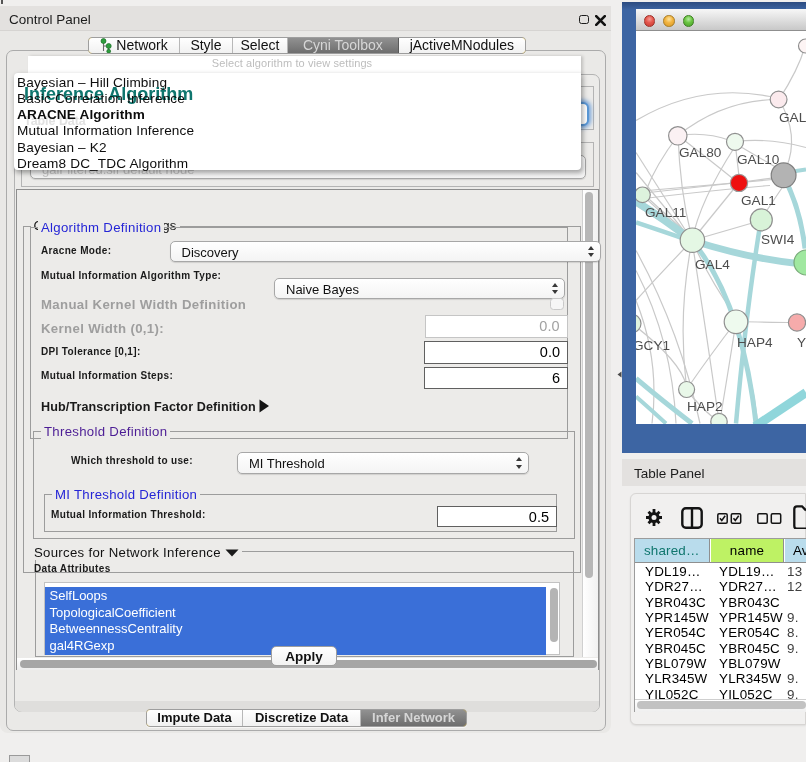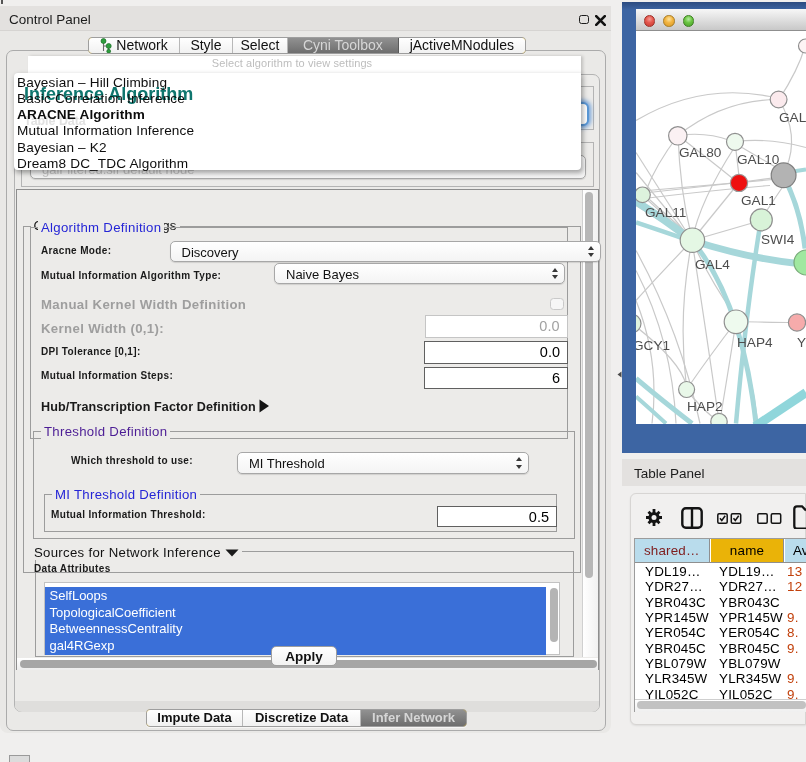--- a/index.html
+++ b/index.html
@@ -94,21 +94,21 @@
   <span class="gt" style="color:#2525d6;">Algorithm Definition</span>
 </div>
 
 <div class="abs bl" style="left:41px; top:245px;">Aracne Mode:</div>
 <div class="abs combo" style="left:133.5px; top:241px; width:431.5px; height:21px;margin-left:36px;">
     <span class="ct">Discovery</span>
     <span class="spin"></span>
   </div>
 
 <div class="abs bl" style="left:41px; top:269.5px;">Mutual Information Algorithm Type:</div>
-<div class="abs combo" style="left:274px; top:263px; width:291px; height:21px;">
+<div class="abs combo" style="left:274px; top:278px; width:291px; height:21px;">
     <span class="ct">Naive Bayes</span>
     <span class="spin"></span>
   </div>
 
 <div class="abs gl" style="left:41px; top:297px;">Manual Kernel Width Definition</div>
 <div class="abs" style="left:550px; top:297.5px; width:14px; height:12px; background:#f6f6f6; border:1px solid #c9c9c9; border-radius:3.5px;"></div>
 
 <div class="abs gl" style="left:41px; top:321px;">Kernel Width (0,1):</div>
 <div class="abs field" style="left:424.5px; top:315px; width:143px; height:22.5px; border-color:#c5c5c5; color:#a2a2a2;">0.0</div>
 
@@ -282,22 +282,22 @@
 </svg>
 <svg class="abs" style="left:757px; top:512.5px;" width="25" height="11" viewBox="0 0 25 11">
   <rect x="0.8" y="0.8" width="9.4" height="9.4" rx="1.2" fill="none" stroke="#141414" stroke-width="1.5"></rect>
   <rect x="14.3" y="0.8" width="9.4" height="9.4" rx="1.2" fill="none" stroke="#141414" stroke-width="1.5"></rect>
 </svg>
 <svg class="abs" style="left:793px; top:505px;" width="13" height="24" viewBox="0 0 13 24">
   <path d="M4 1.3 Q1.3 1.3 1.3 4 L1.3 21 Q1.3 23.7 4 23.7 L13 23.7 M4 1.3 L9 1.3 L13 5.5" fill="none" stroke="#141414" stroke-width="2.3"></path>
 </svg>
 
 <div class="abs" style="left:633.5px; top:538px; width:172.5px; height:174px; background:#fff; border:1px solid #9c9c9c; border-right:none;"></div>
-<div class="abs" style="left:634.5px; top:539px; width:75.5px; height:23px; background:#b9dcec; border-right:1px solid #8f8f8f; text-align:center; font-size:13.4px; letter-spacing:0.2px; line-height:23px; color:#7f1d1d;">shared…</div>
-<div class="abs" style="left:711px; top:539px; width:73px; height:23px; background:#eab308; border-right:1px solid #8f8f8f; text-align:center; font-size:13.4px; letter-spacing:0.2px; line-height:23px; color:#000;">name</div>
+<div class="abs" style="left:634.5px; top:539px; width:75.5px; height:23px; background:#b9dcec; border-right:1px solid #8f8f8f; text-align:center; font-size:13.4px; letter-spacing:0.2px; line-height:23px; color:#0f766e;">shared…</div>
+<div class="abs" style="left:711px; top:539px; width:73px; height:23px; background:#bef264; border-right:1px solid #8f8f8f; text-align:center; font-size:13.4px; letter-spacing:0.2px; line-height:23px; color:#000;">name</div>
 <div class="abs" style="left:785px; top:539px; width:21px; height:23px; background:#b9dcec; overflow:hidden;">
     <span style="position:absolute; left:8px; top:0; font-size:13.4px; line-height:23px; color:#000;">Avera</span>
   </div>
 <div class="abs" style="left:634.5px; top:562px; width:171.5px; height:1px; background:#8f8f8f;"></div>
 
 <div class="abs" style="left:645px; top:564px; font-size:13.4px; letter-spacing:0.2px; color:#000; line-height:15.35px; white-space:pre;">YDL19…
 YDR27…
 YBR043C
 YPR145W
 YER054C
@@ -307,21 +307,21 @@
 YIL052C</div>
 <div class="abs" style="left:719px; top:564px; font-size:13.4px; letter-spacing:0.2px; color:#000; line-height:15.35px; white-space:pre;">YDL19…
 YDR27…
 YBR043C
 YPR145W
 YER054C
 YBR045C
 YBL079W
 YLR345W
 YIL052C</div>
-<div class="abs" style="left:787px; top:564px; font-size:13.4px; letter-spacing:0.2px; color:#c2410c; line-height:15.35px; white-space:pre;">13
+<div class="abs" style="left:787px; top:564px; font-size:13.4px; letter-spacing:0.2px; color:#404040; line-height:15.35px; white-space:pre;">13
 12
 
 9.
 8.
 9.
 
 9.
 9.</div>
 
 <div class="abs" style="left:634.5px; top:698.5px; width:171.5px; height:13.5px; background:linear-gradient(#ffffff,#efefef); border-top:1px solid #cfcfcf;"></div>

